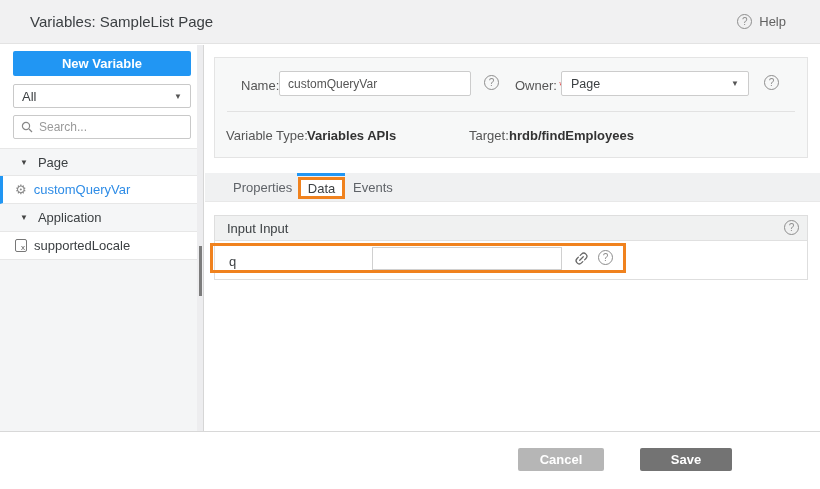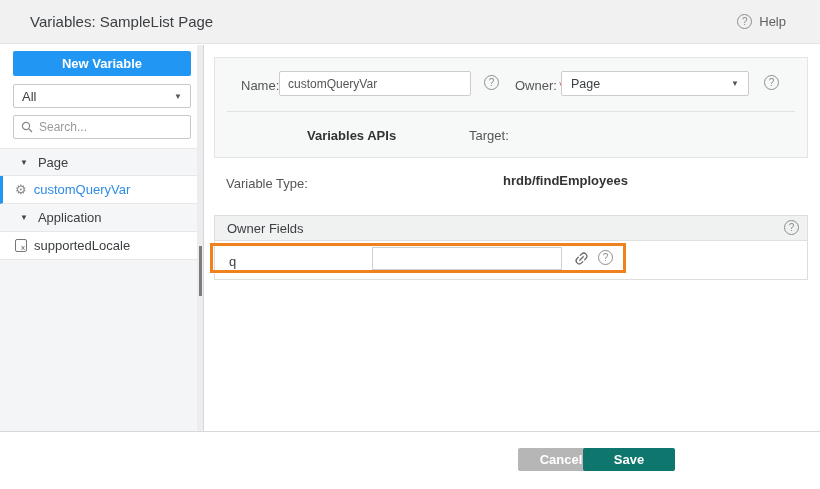--- a/index.html
+++ b/index.html
@@ -87,21 +87,21 @@
   .if-qm { position:absolute; left:383px; top:34px; }
   .orange-row-box { position:absolute; left:5px; top:198px; width:416px; height:30px;
     border:3px solid #f0821e; pointer-events:none; z-index:3; }
   
   .footer { position:absolute; left:0; top:431px; width:820px; height:62px; background:#fff;
     border-top:1px solid #d8d8d8; }
   .btn { position:absolute; top:16px; height:23px; border:none; border-radius:2px; color:#fff;
     font-weight:bold; font-size:13px; font-family:"Liberation Sans",sans-serif; cursor:pointer;
     display:flex; align-items:center; justify-content:center; }
   .btn-cancel { left:518px; width:86px; background:#b6b6b6; }
-  .btn-save { left:583px; width:92px; background:#0f766e; }
+  .btn-save { left:640px; width:92px; background:#737373; }
   .btn-save-close { left:712px; width:92px; background:#2196f3; }
 </style>
 </head>
 <body>
 
 <div class="app">
 
   <div class="titlebar">
     <div class="title">Variables: SampleList Page</div>
     <div class="help">
@@ -166,30 +166,38 @@
         <span>Owner:</span><span class="req">*</span>
       </div>
       <div class="owner-select">
         <span>Page</span>
         <span class="caret">▼</span>
       </div>
       <span class="qm" style="position:absolute; left:549px; top:17px;">?</span>
 
       <div class="form-divider"></div>
 
-      <div class="lbl" style="left:11px; top:70px;margin-top:48px;">Variable Type:</div>
+      <div class="lbl" style="left:11px; top:70px;">Variable Type:</div>
       <div class="val-bold" style="left:92px; top:70px;">Variables APIs</div>
       <div class="lbl" style="left:254px; top:70px;text-align:center;">Target:</div>
-      <div class="val-bold" style="left:288px; top:70px;margin-top:45px;">hrdb/findEmployees</div>
-    </div>
-
+      <div class="val-bold" style="left:294px; top:70px;">hrdb/findEmployees</div>
+    </div>
+
+    <div class="tabbar">
+      <div class="tab-indicator"></div>
+      <div class="tab" style="left:28px;">Properties</div>
+      <div class="tab-active-box">
+        <span>Data</span>
+      </div>
+      <div class="tab" style="left:148px;">Events</div>
+    </div>
 
     <div class="if-panel">
       <div class="if-header">
-        <span class="if-title">Owner Fields</span>
+        <span class="if-title">Input Input</span>
         <span class="qm">?</span>
       </div>
       <div class="if-row-label">q</div>
       <input class="if-input" type="text" value="" style="">
       <span class="link-icon">
         <svg width="15" height="15" viewBox="0 0 24 24" style="transform:rotate(-45deg);" fill="none" stroke="#666" stroke-width="2" stroke-linecap="round">
           <path d="M14 7h3a5 5 0 0 1 0 10h-3"></path>
           <path d="M10 17H7A5 5 0 0 1 7 7h3"></path>
           <line x1="8" y1="12" x2="16" y2="12"></line>
         </svg>

